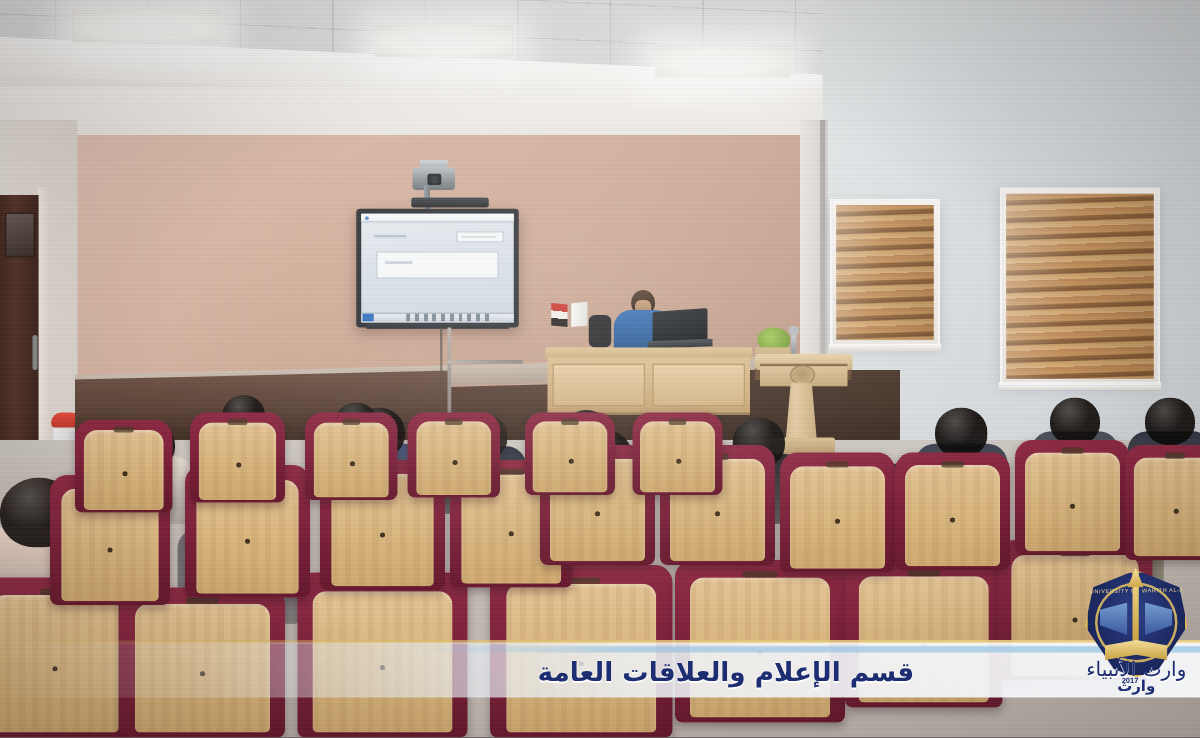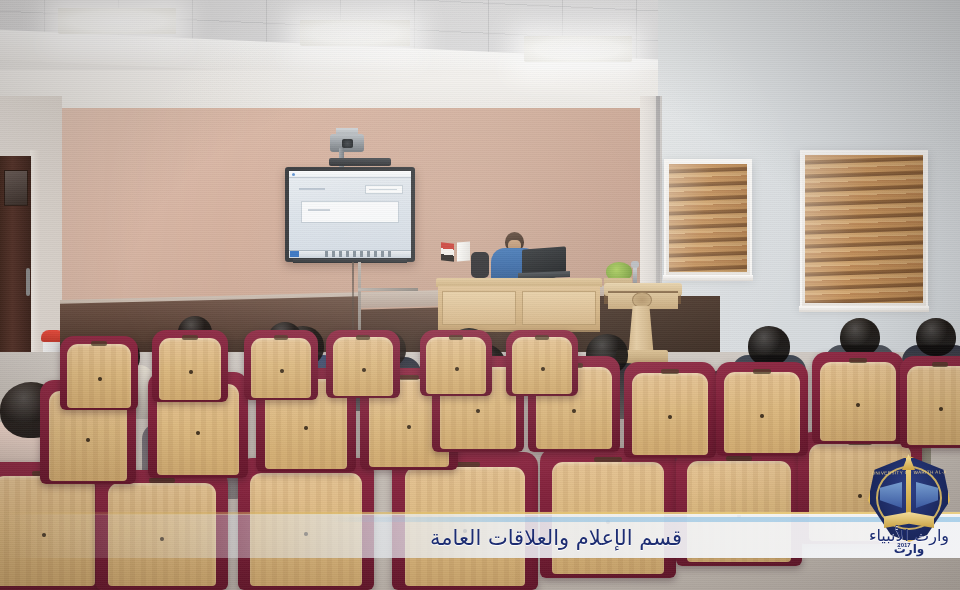--- a/index.html
+++ b/index.html
@@ -404,21 +404,21 @@
   }
   #banner-blueline {
     left:330px; top:517px; width:630px; height:5px;
     background:linear-gradient(90deg, rgba(132,186,222,0) 0%, rgba(132,186,222,.55) 28%, rgba(150,198,230,.75) 100%);
   }
   #banner-text {
     left:430px; top:523px; width:430px; height:30px;
     display:flex; align-items:center; justify-content:flex-end;
     direction:rtl;
     font-family:"DejaVu Sans", sans-serif;
-    font-size:21px; font-weight:normal; letter-spacing:.4px;
+    font-size:21px; font-weight:bold; letter-spacing:.4px;
     color:#1d2d72;
     text-shadow:0 1px 0 rgba(255,255,255,.85), 0 0 2px rgba(255,255,255,.6);
     white-space:nowrap;
   }
 
   
   #logo {
     left:862px; top:452px; width:94px; height:108px;
   }
   #logo-shield {

